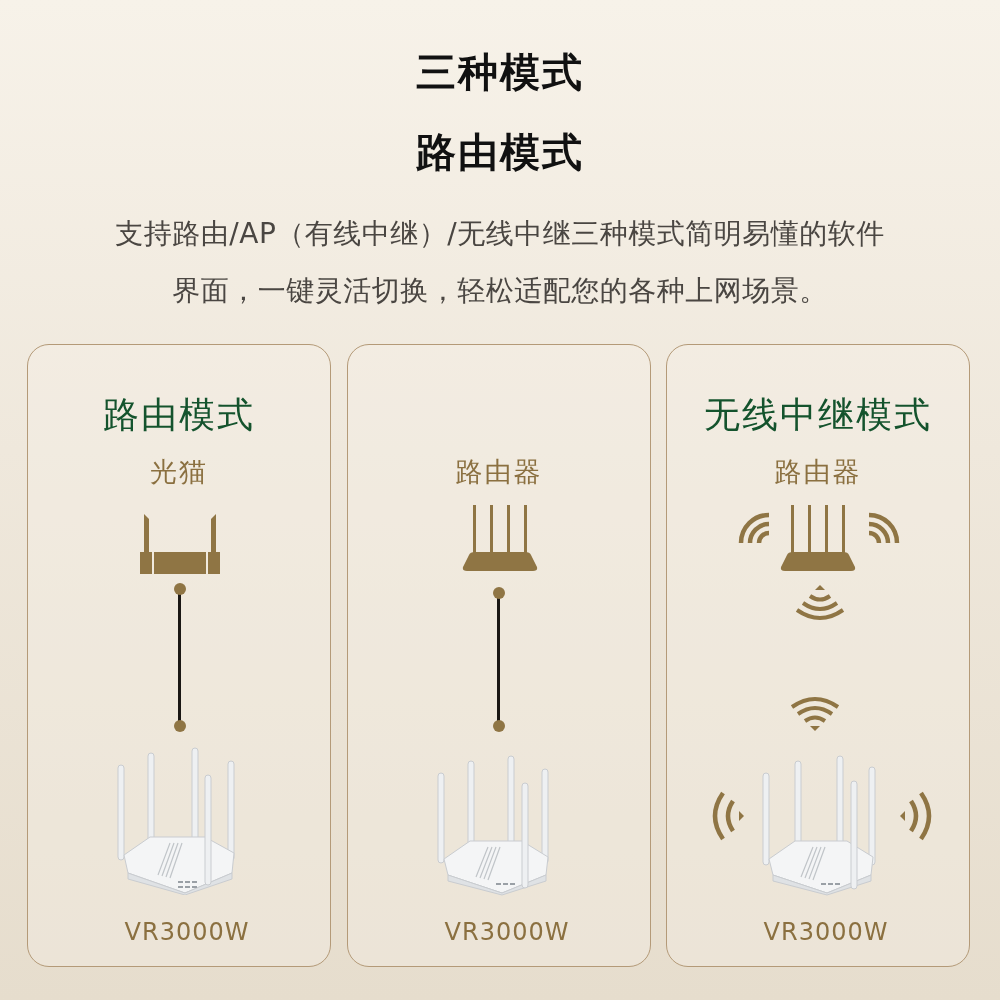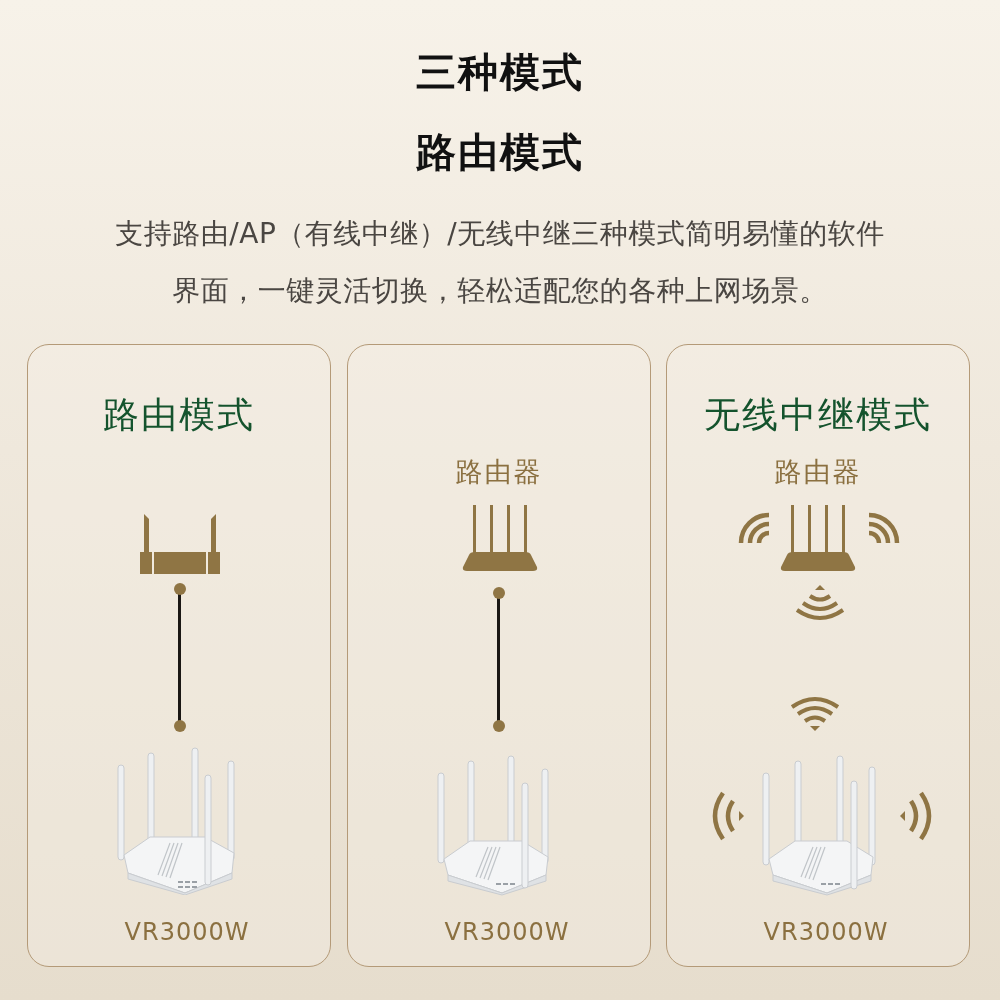--- a/index.html
+++ b/index.html
@@ -56,20 +56,21 @@
 </head>
 <body>
 
 <div class="title l1">三种模式</div>
 <div class="title l2">路由模式</div>
 <div class="desc l1">支持路由/AP（有线中继）/无线中继三种模式简明易懂的软件</div>
 <div class="desc l2">界面，一键灵活切换，轻松适配您的各种上网场景。</div>
 
 <div class="card c1">
   <div class="mode-title">路由模式</div>
+  <div class="device-label">光猫</div>
 
   <svg class="icon" style="left:112px; top:165px;" width="80" height="66" viewBox="0 0 80 66">
     <polygon points="4,4 9,9 9,42 4,42" fill="#8f7544"></polygon>
     <polygon points="71,9 76,4 76,42 71,42" fill="#8f7544"></polygon>
     <rect x="0" y="42" width="12" height="22" fill="#8f7544"></rect>
     <rect x="14" y="42" width="52" height="22" fill="#8f7544"></rect>
     <rect x="68" y="42" width="12" height="22" fill="#8f7544"></rect>
   </svg>
 
   <div class="conn-line" style="left:150px; top:244px; height:137px;"></div>

